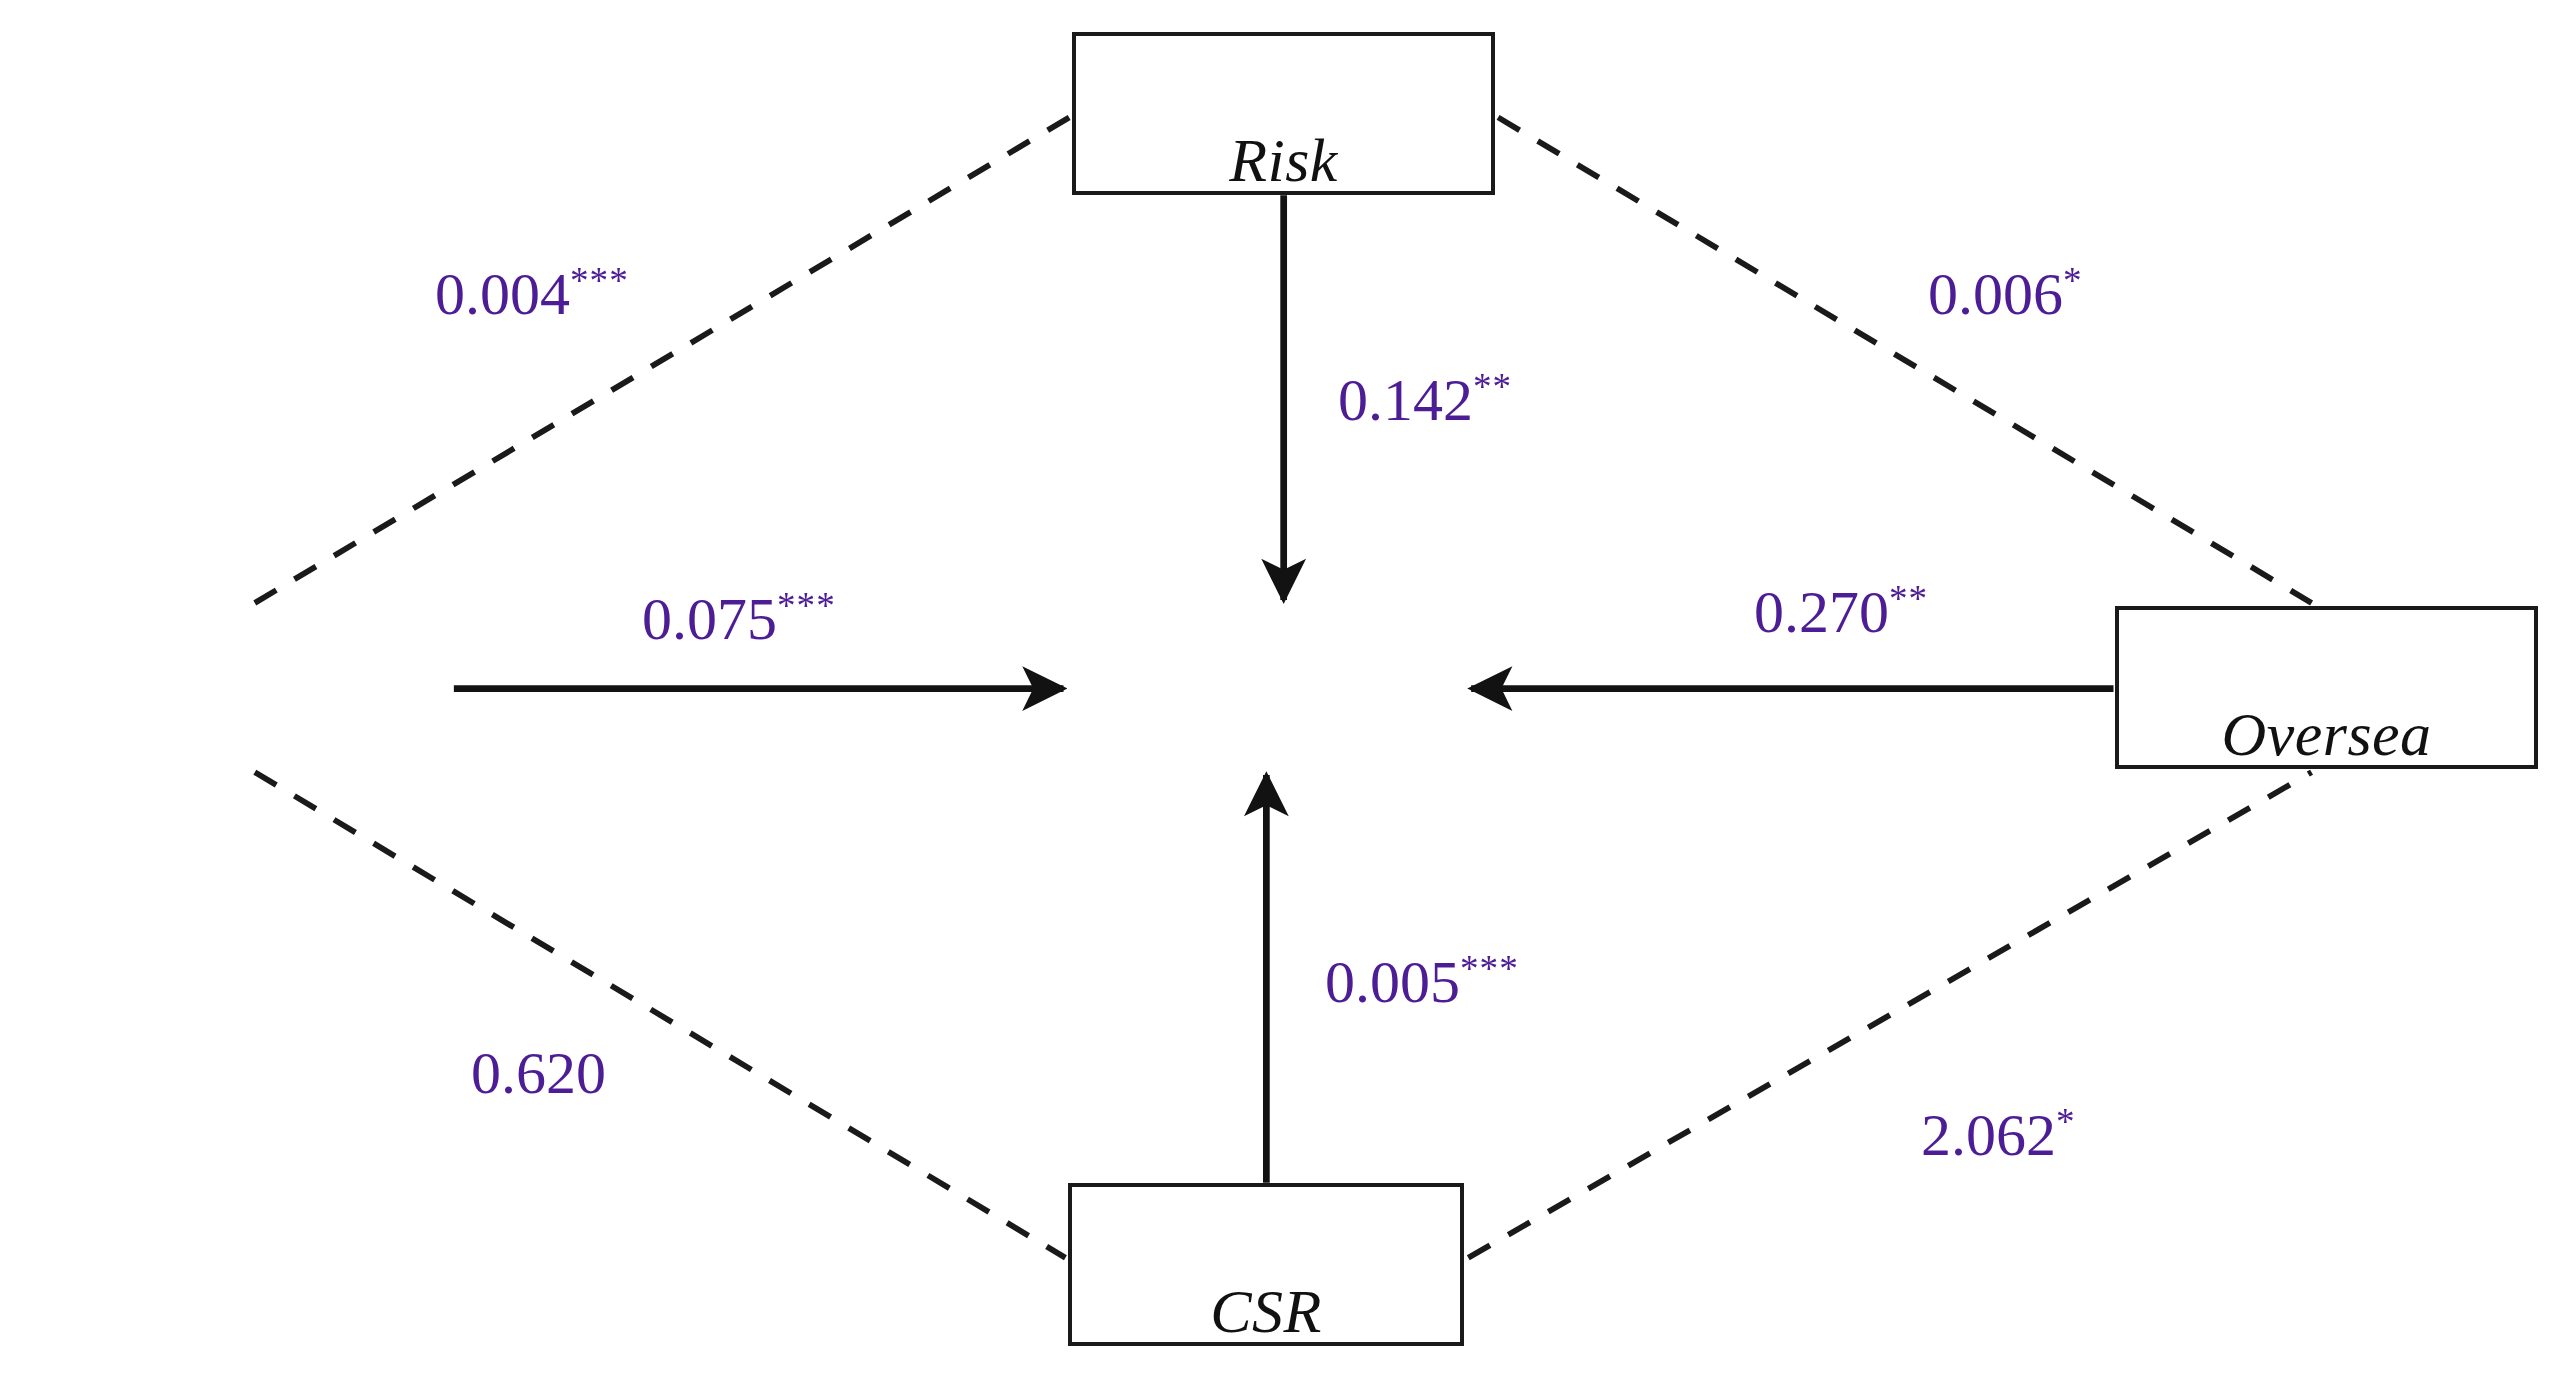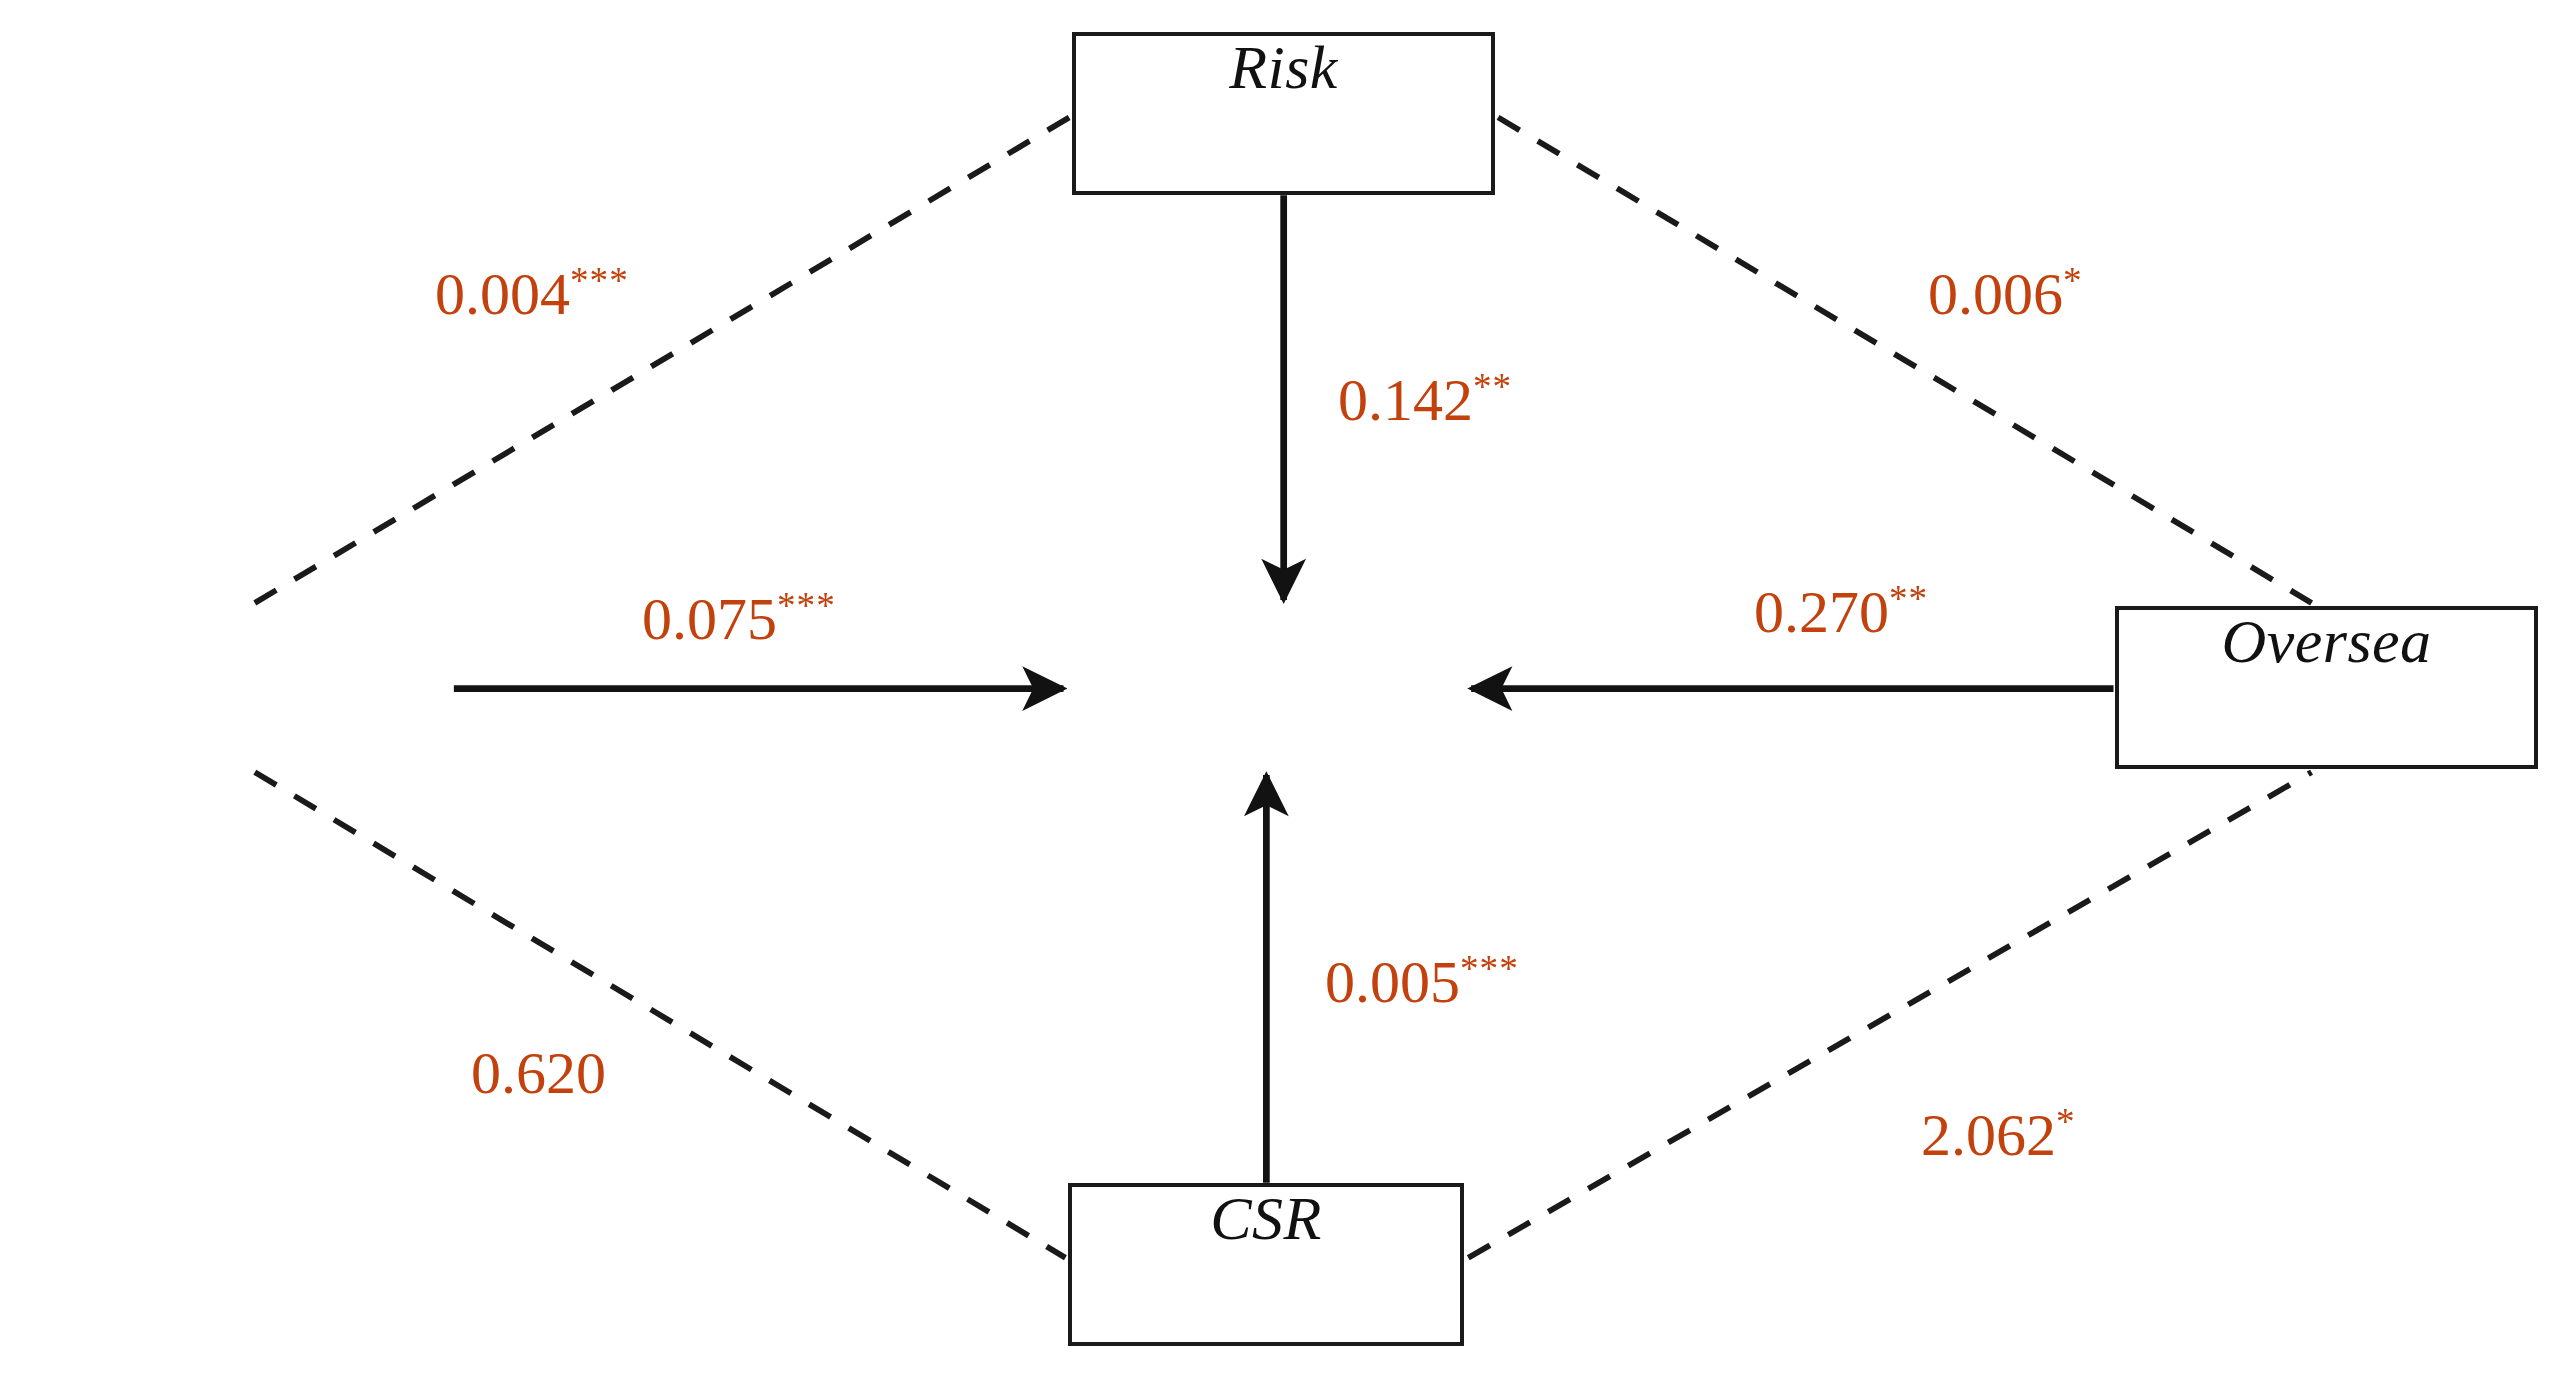--- a/index.html
+++ b/index.html
@@ -21,37 +21,37 @@
     top: 0;
     width: 2576px;
     height: 1378px;
   }
   .node-box {
     position: absolute;
     box-sizing: border-box;
     border: 4.8px solid #1a1a1a;
     background: #ffffff;
     display: flex;
-    align-items: flex-start;
+    align-items: flex-end;
     justify-content: center;
   }
   .node-label {
     font-family: "Liberation Serif", "DejaVu Serif", serif;
     font-style: italic;
     font-size: 62px;
     color: #111111;
     line-height: 1;
     white-space: nowrap;
     letter-spacing: 0.5px;
   }
   .edge-label {
     position: absolute;
     font-family: "Liberation Serif", "DejaVu Serif", serif;
     font-size: 60px;
-    color: #c2410c;
+    color: #4c1d95;
     white-space: nowrap;
     line-height: 1;
   }
   .edge-label .coef { display: inline; }
   .edge-label .stars {
     font-size: 0.62em;
     vertical-align: super;
     letter-spacing: 1px;
     line-height: 0;
   }

